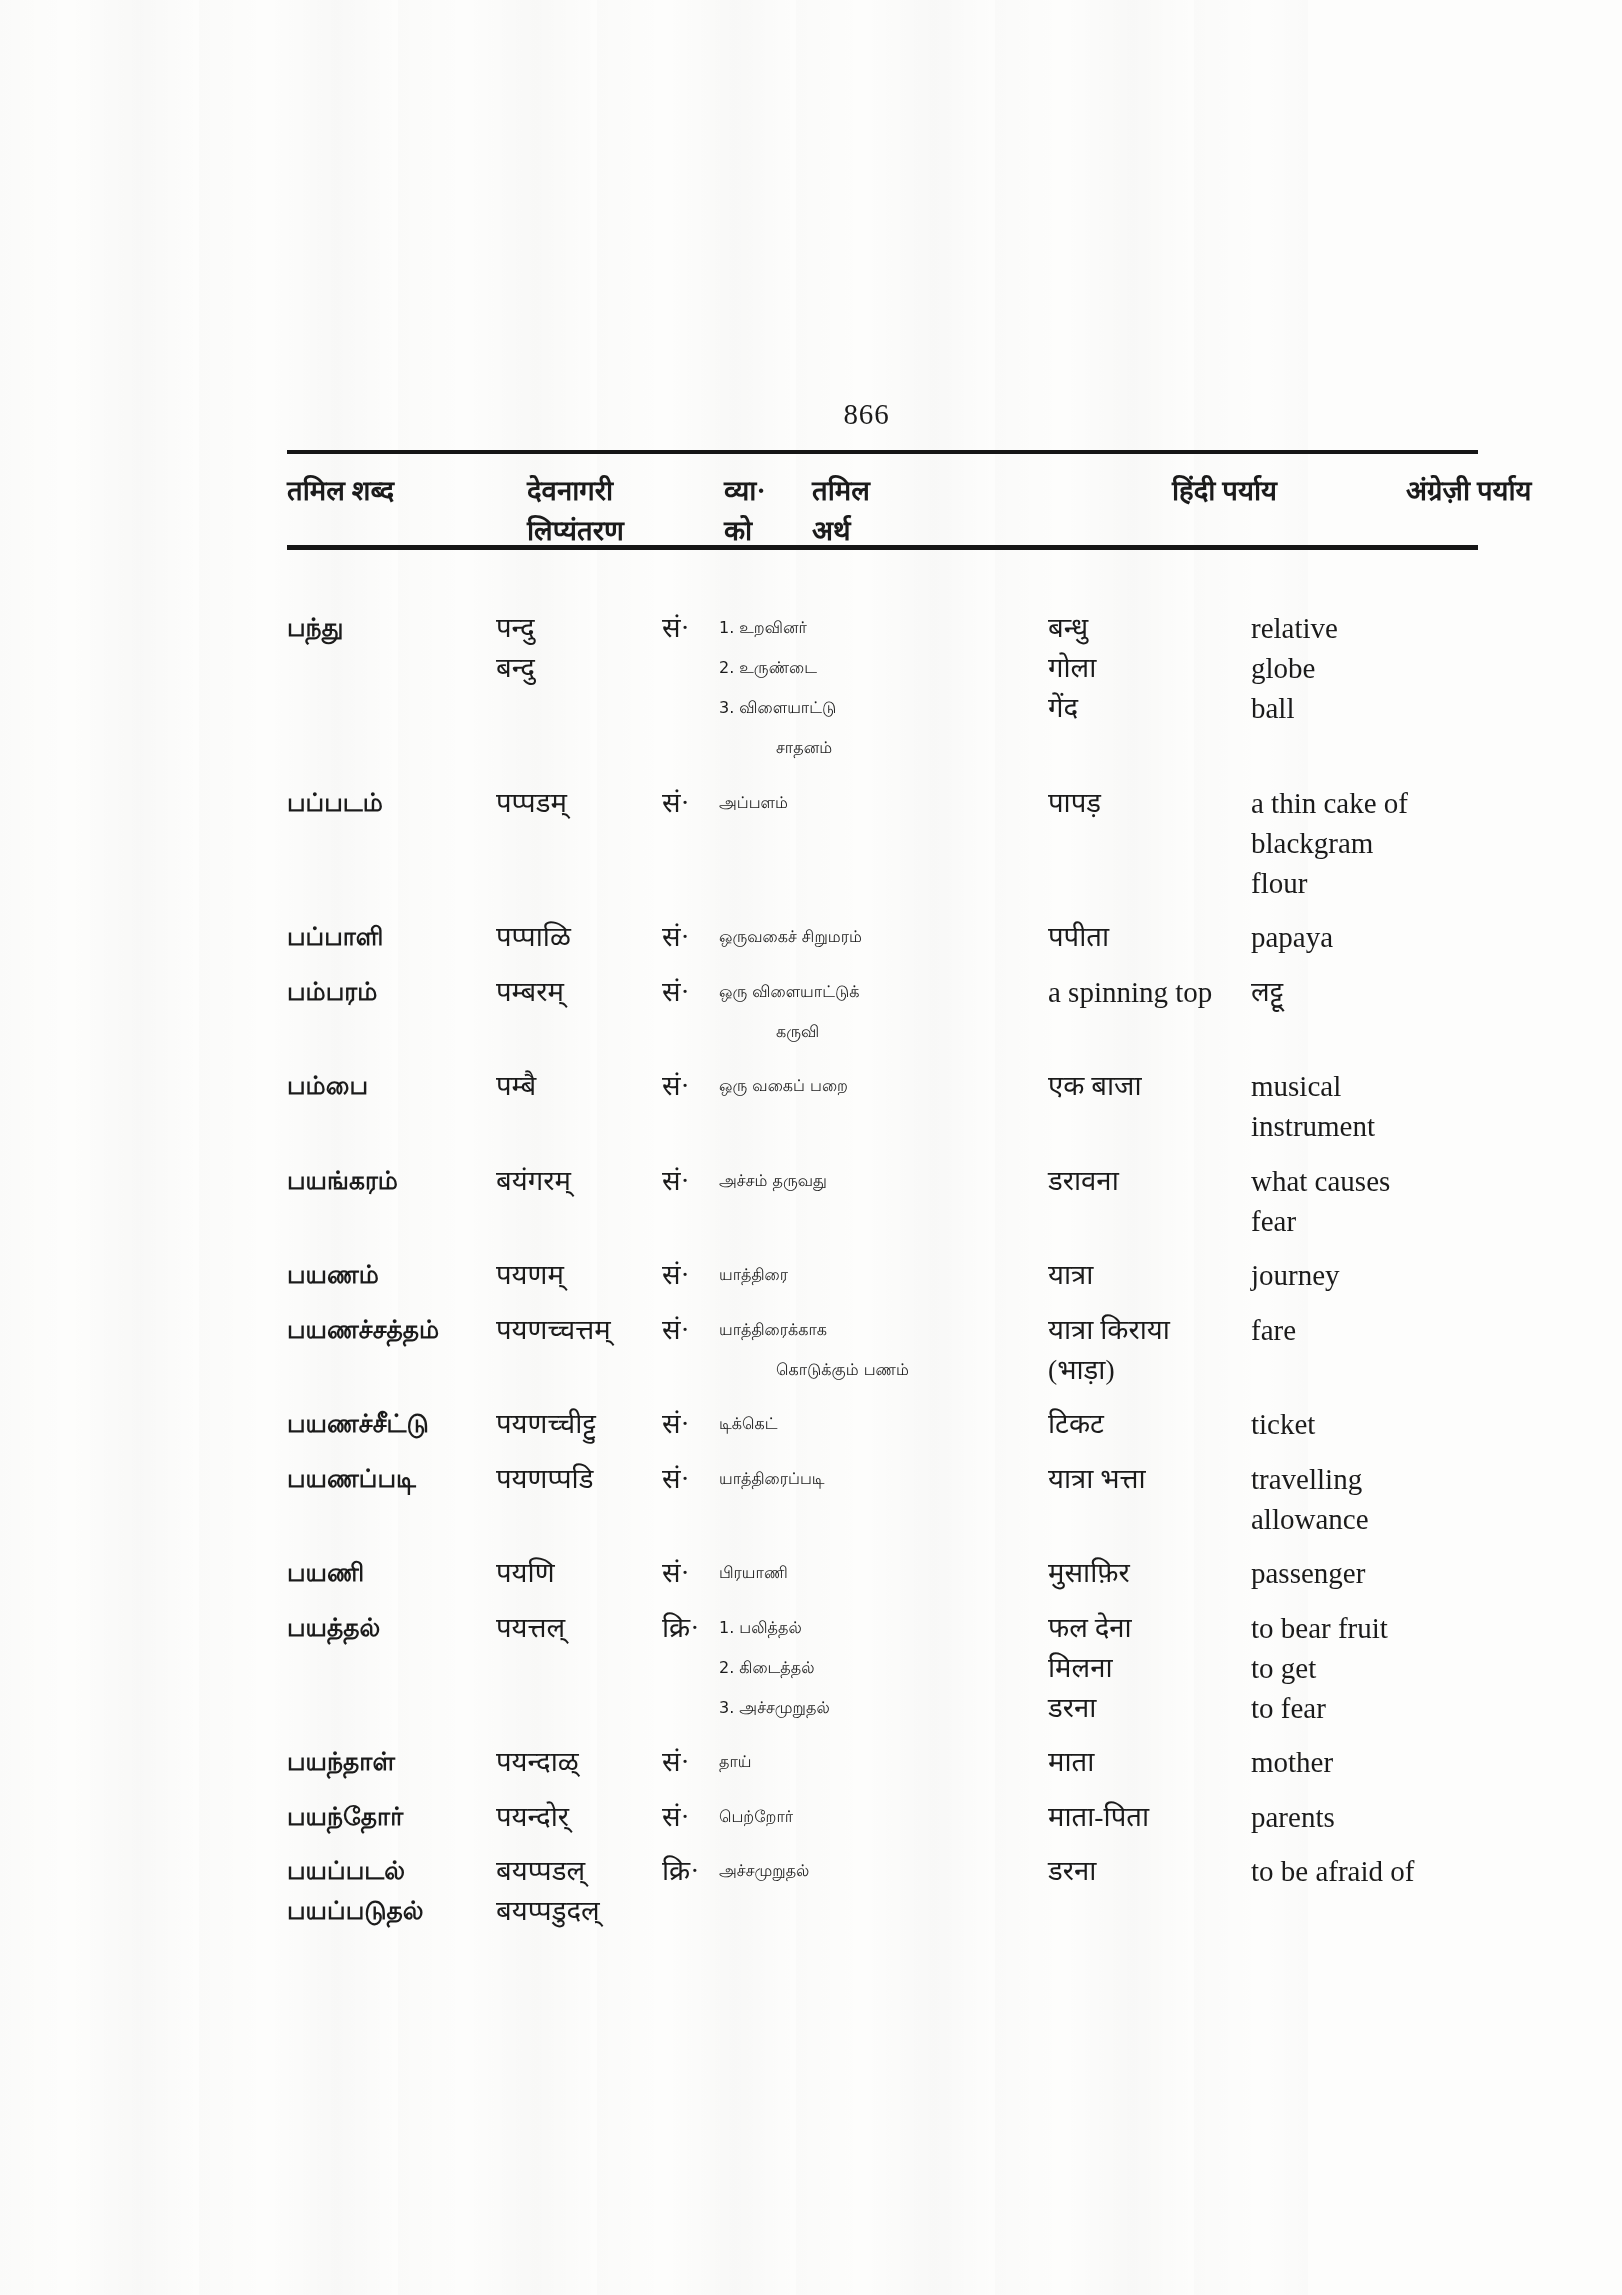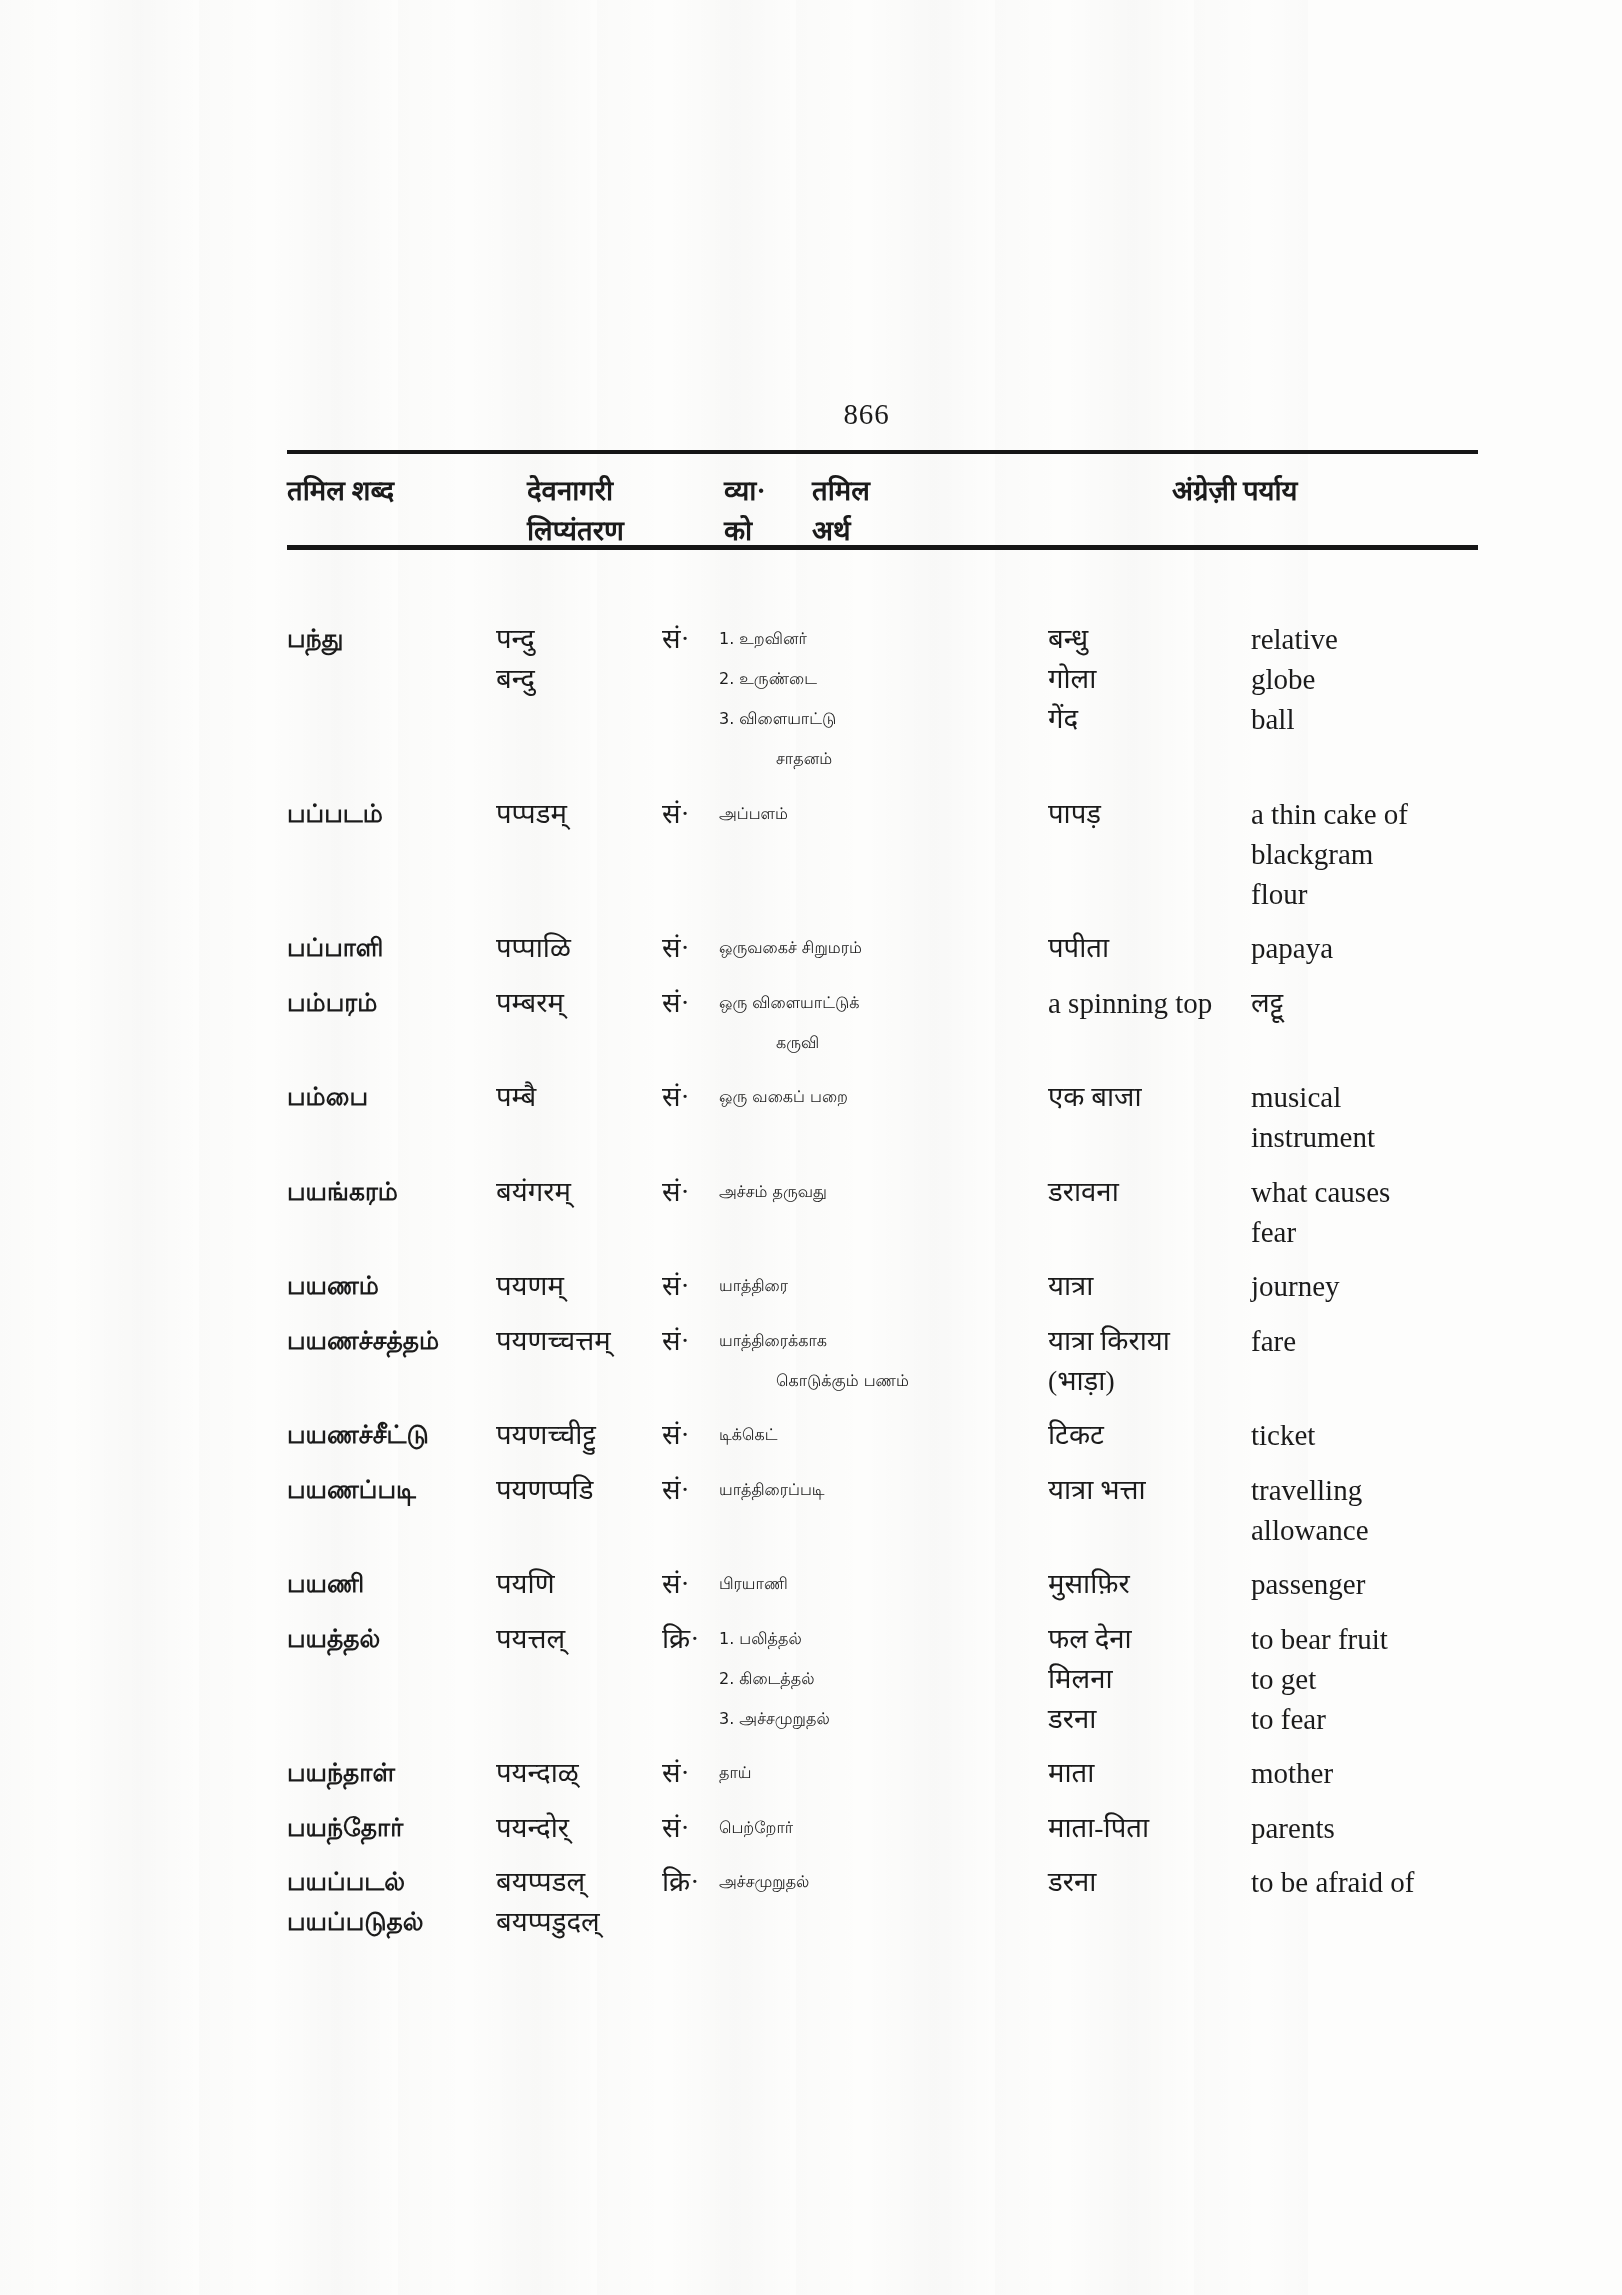--- a/index.html
+++ b/index.html
@@ -23,21 +23,21 @@
   .rule { position: absolute; left: 287px; width: 1191px; background: #161616; }
   .rule-top { top: 450px; height: 3.8px; }
   .rule-mid { top: 545px; height: 4.6px; }
 
   .cols {
     position: absolute; left: 287px; width: 1191px;
     display: grid;
     grid-template-columns: 209px 166px 57px 329px 203px 227px;
   }
   .header-row { top: 471px; gap: 31px; }
-  .tbody-wrap { position: absolute; left: 287px; top: 608px; width: 1191px; margin-top: 11px; }
+  .tbody-wrap { position: absolute; left: 287px; top: 608px; width: 1191px; }
 
   .line { height: 40px; line-height: 40px; white-space: nowrap; }
 
   .hcell .line {
     font-weight: 700; font-size: 27.5px;
     font-family: "Liberation Serif", "DejaVu Serif", serif;
   }
 
   .row { display: grid; grid-template-columns: 209px 166px 57px 329px 203px 227px; margin-bottom: 14.5px; }
 
@@ -76,20 +76,23 @@
       </div>
     <div class="hcell">
         <div class="line">व्या·</div>
         <div class="line">को</div>
       </div>
     <div class="hcell">
         <div class="line">तमिल</div>
         <div class="line">अर्थ</div>
       </div>
     <div class="hcell">
+        <div class="line">हिंदी पर्याय</div>
+      </div>
+    <div class="hcell">
         <div class="line">अंग्रेज़ी पर्याय</div>
       </div>
   </div>
 
   <div class="rule rule-mid"></div>
 
   <div class="tbody-wrap">
   <div class="row">
     <div class="cell c-tam">
           <div class="line">பந்து</div>

